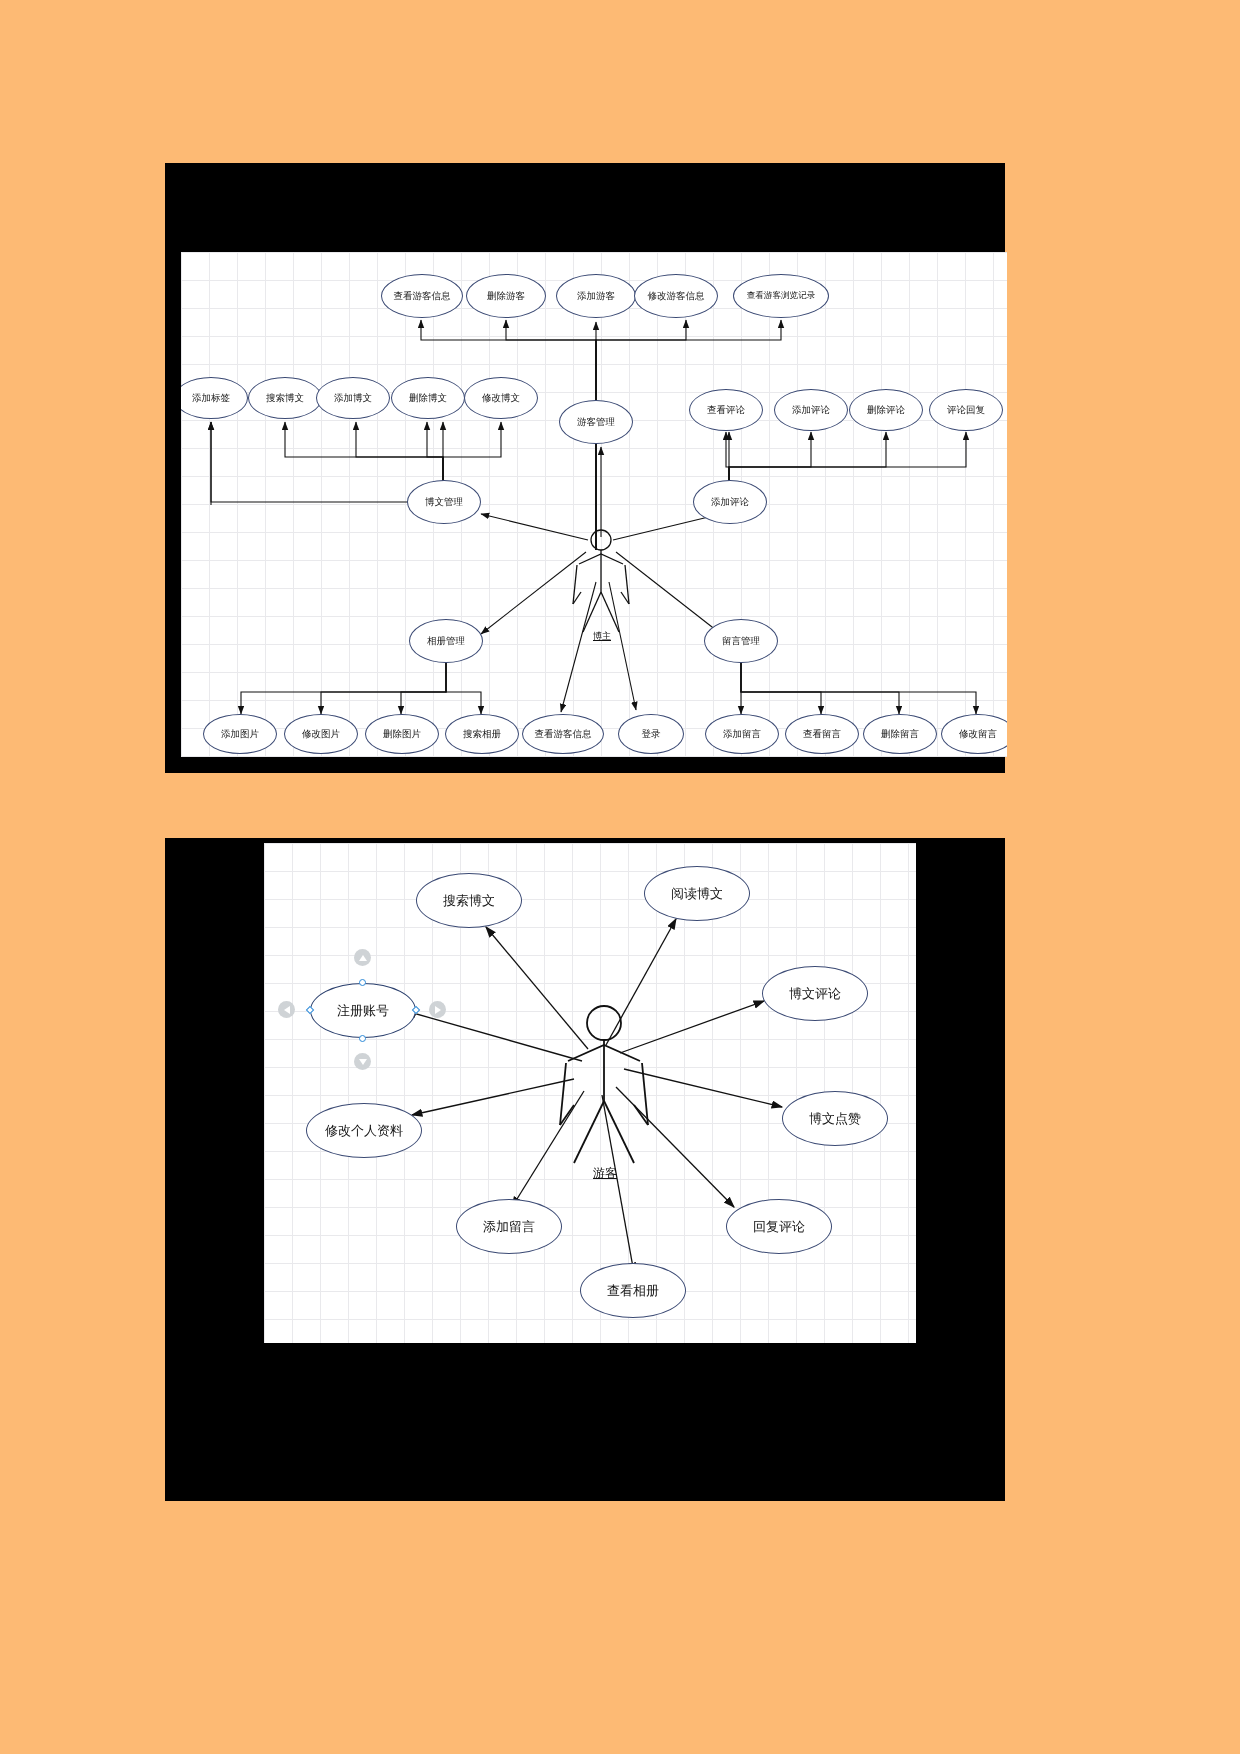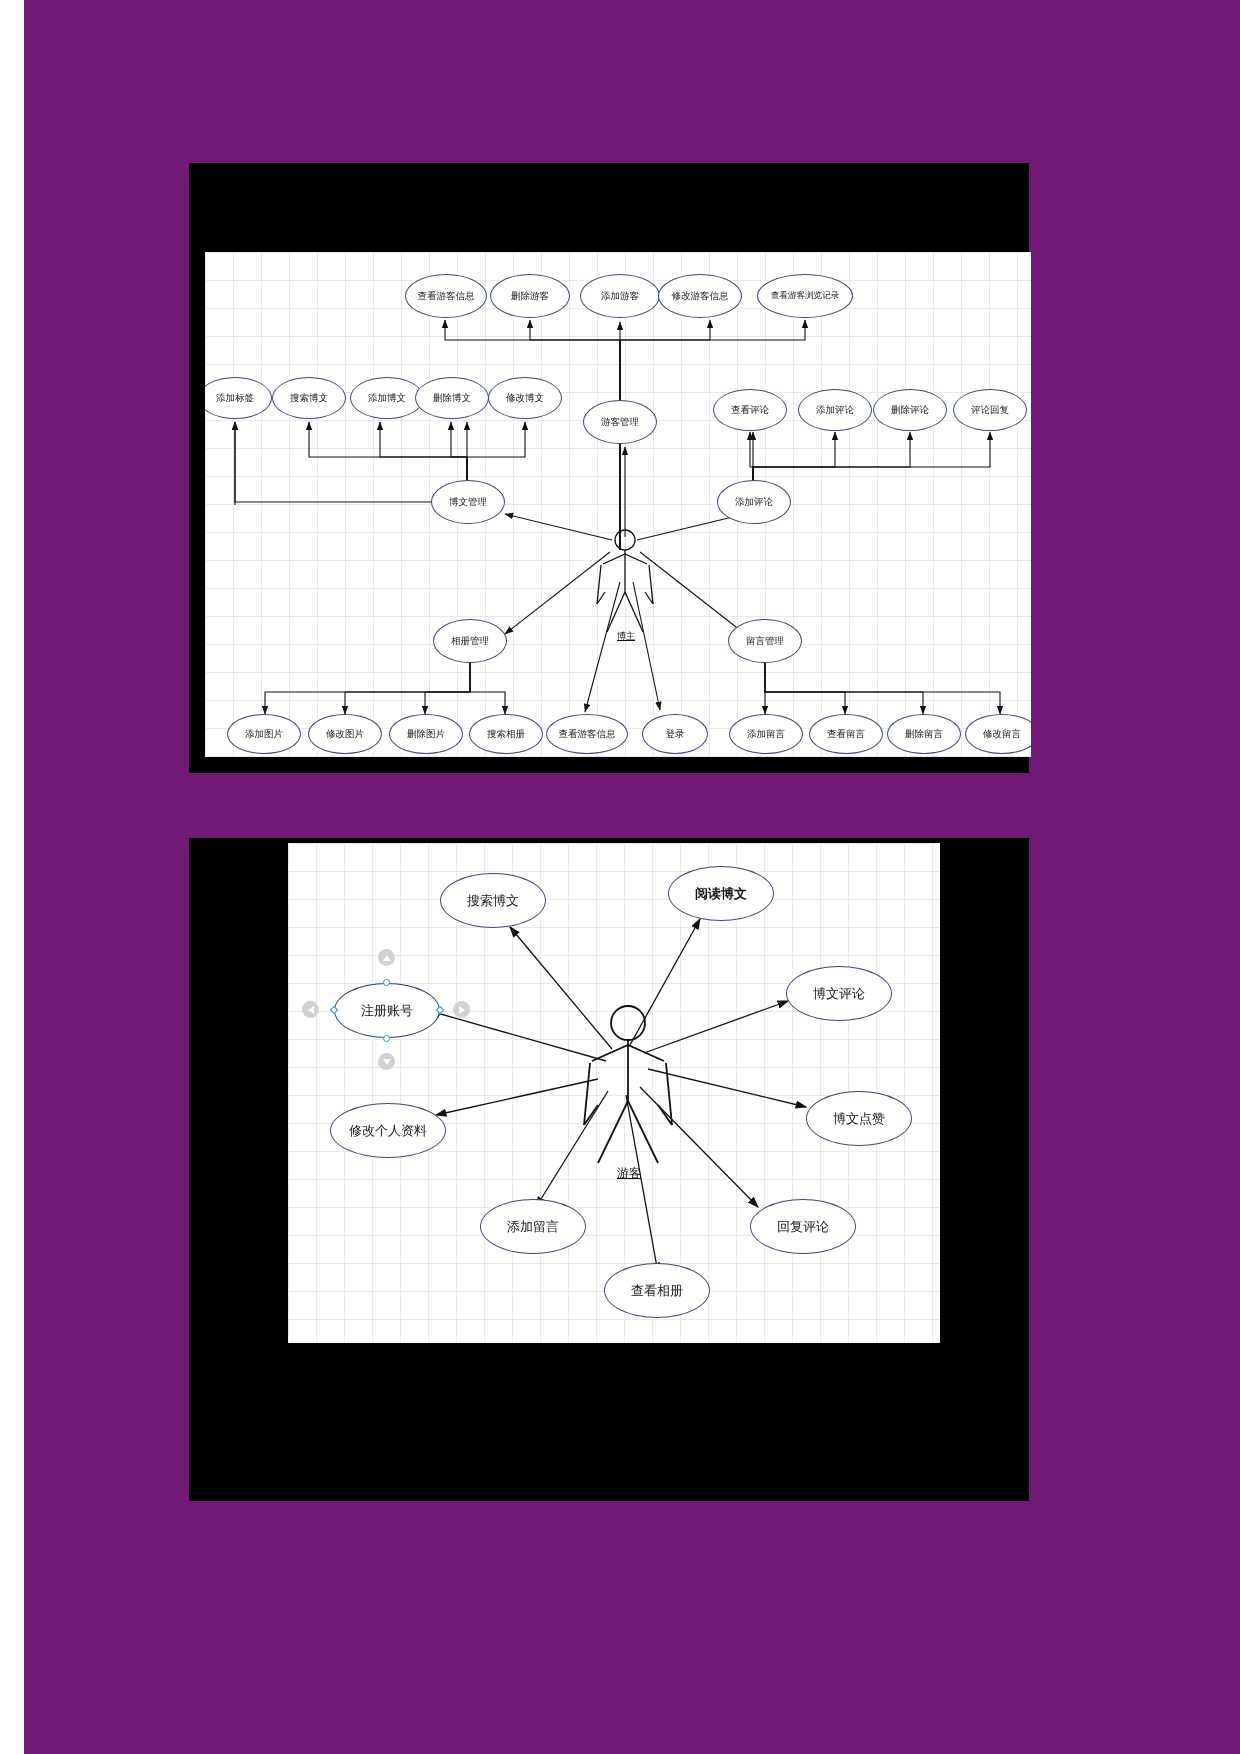--- a/index.html
+++ b/index.html
@@ -1,17 +1,17 @@
 <!DOCTYPE html>
 <html><head>
 <meta charset="utf-8">
 <style>
   html,body{margin:0;padding:0;background:#ffffff;}
   body{width:1240px;height:1754px;font-family:"DejaVu Sans","Liberation Sans",sans-serif;position:relative;overflow:hidden;}
-  .page{position:absolute;inset:0;background:#701a75;margin-left:24px;}
+  .page{position:absolute;inset:0;background:#fdba74;}
 
   
   .frame{position:absolute;background:#000000;}
   #frame-1{left:165px;top:163px;width:840px;height:610px;}
   #frame-2{left:165px;top:838px;width:840px;height:663px;}
 
   
   .canvas{position:absolute;background:#ffffff;overflow:hidden;}
   .grid{position:absolute;inset:0;
     background-image:
@@ -111,21 +111,21 @@
     </svg>
 
     <div class="node n-small" style="left:200px;top:22px;width:82px;height:44px;">查看游客信息</div>
     <div class="node n-small" style="left:285px;top:22px;width:80px;height:44px;">删除游客</div>
     <div class="node n-small" style="left:375px;top:22px;width:80px;height:44px;">添加游客</div>
     <div class="node n-small" style="left:453px;top:22px;width:84px;height:44px;">修改游客信息</div>
     <div class="node n-small" style="left:552px;top:22px;width:96px;height:44px;font-size:8.6px;">查看游客浏览记录</div>
 
     <div class="node n-small" style="left:-7px;top:125px;width:74px;height:42px;">添加标签</div>
     <div class="node n-small" style="left:67px;top:125px;width:74px;height:42px;">搜索博文</div>
-    <div class="node n-small" style="left:145px;top:125px;width:74px;height:42px;">添加博文</div>
+    <div class="node n-small" style="left:135px;top:125px;width:74px;height:42px;">添加博文</div>
     <div class="node n-small" style="left:210px;top:125px;width:74px;height:42px;">删除博文</div>
     <div class="node n-small" style="left:283px;top:125px;width:74px;height:42px;">修改博文</div>
 
     <div class="node n-small" style="left:508px;top:137px;width:74px;height:42px;">查看评论</div>
     <div class="node n-small" style="left:593px;top:137px;width:74px;height:42px;">添加评论</div>
     <div class="node n-small" style="left:668px;top:137px;width:74px;height:42px;">删除评论</div>
     <div class="node n-small" style="left:748px;top:137px;width:74px;height:42px;">评论回复</div>
 
     <div class="node n-small" style="left:226px;top:228px;width:74px;height:44px;">博文管理</div>
     <div class="node n-small" style="left:378px;top:148px;width:74px;height:44px;">游客管理</div>
@@ -179,21 +179,21 @@
         <path d="M360,226 L518,264"></path>
         <path d="M352,244 L470,364"></path>
         <path d="M338,252 L370,430"></path>
         <path d="M320,248 L248,364"></path>
         <path d="M310,236 L148,272"></path>
       </g>
     </svg>
 
     <div class="node n-big sel" style="left:46px;top:140px;width:106px;height:55px;">注册账号</div>
     <div class="node n-big" style="left:152px;top:30px;width:106px;height:55px;">搜索博文</div>
-    <div class="node n-big" style="left:380px;top:23px;width:106px;height:55px;font-weight:bold;">阅读博文</div>
+    <div class="node n-big" style="left:380px;top:23px;width:106px;height:55px;">阅读博文</div>
     <div class="node n-big" style="left:498px;top:123px;width:106px;height:55px;">博文评论</div>
     <div class="node n-big" style="left:518px;top:248px;width:106px;height:55px;">博文点赞</div>
     <div class="node n-big" style="left:462px;top:356px;width:106px;height:55px;">回复评论</div>
     <div class="node n-big" style="left:316px;top:420px;width:106px;height:55px;">查看相册</div>
     <div class="node n-big" style="left:192px;top:356px;width:106px;height:55px;">添加留言</div>
     <div class="node n-big" style="left:42px;top:260px;width:116px;height:55px;">修改个人资料</div>
 
     <svg class="layer" width="652" height="500">
       <g stroke="#111" stroke-width="1.8" fill="none">
         <circle cx="340" cy="180" r="17"></circle>

